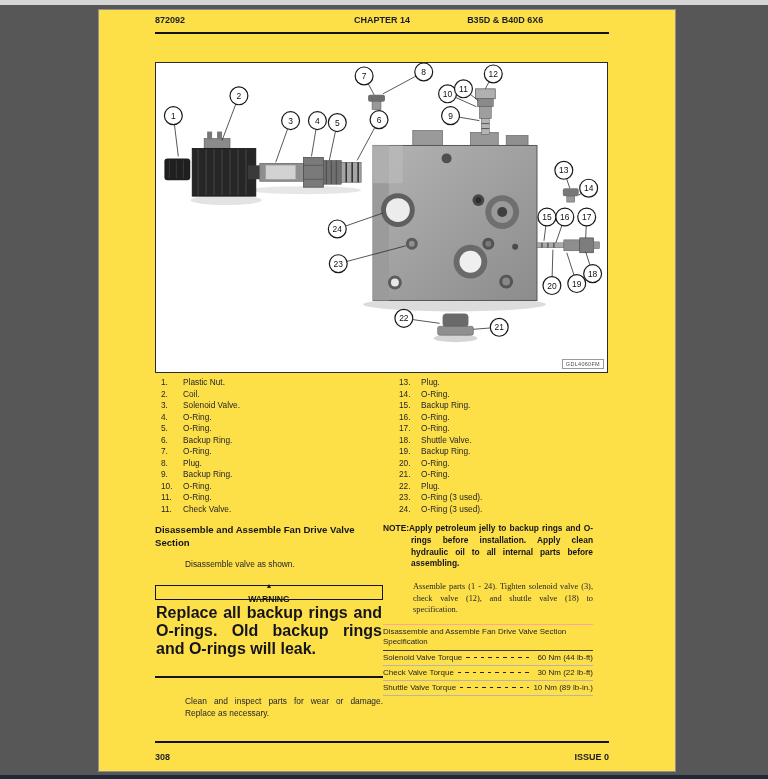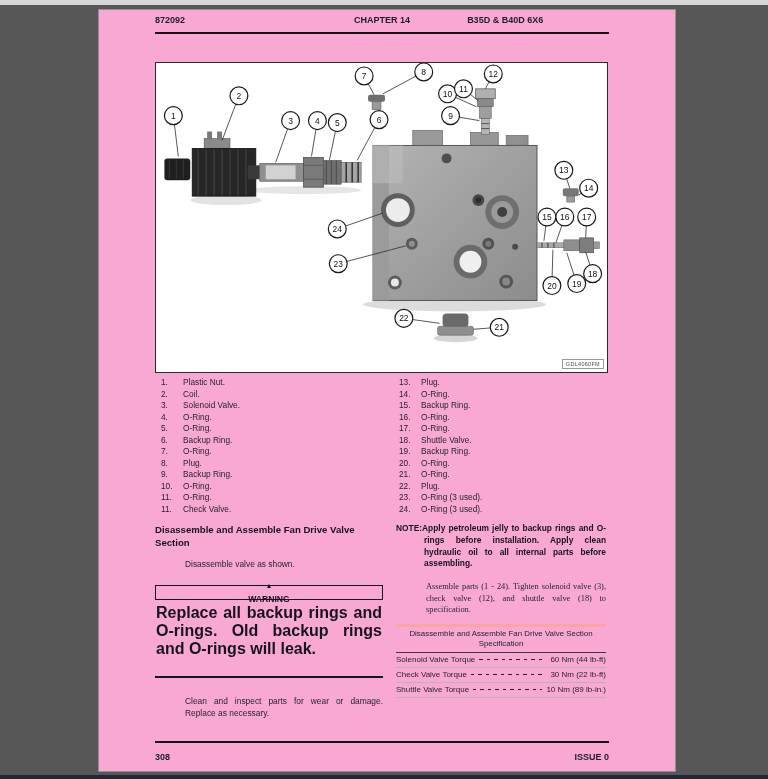--- a/index.html
+++ b/index.html
@@ -5,21 +5,21 @@
   html,body{margin:0;padding:0;}
   body{
     width:768px;height:779px;position:relative;overflow:hidden;
     background:#575757;
     font-family:"Liberation Sans", sans-serif;
   }
   .top-strip{position:absolute;top:0;left:0;width:768px;height:5px;background:#d6d6d6;}
   .bottom-strip{position:absolute;bottom:0;left:0;width:768px;height:4px;background:#1e2836;}
   .page{
     position:absolute;left:99px;top:10px;width:576px;height:761px;
-    background:#f9a8d4;box-shadow:0 0 0 1px #909090;
+    background:#fde047;box-shadow:0 0 0 1px #909090;
   }
   
   .hdr{position:absolute;left:56px;top:5px;width:454px;display:flex;font-size:9px;font-weight:bold;color:#1d1d28;}
   .hdr .h-left{flex:1;text-align:left;}
   .hdr .h-center{flex:1.2;text-align:center;}
   .hdr .h-right{flex:1;text-align:left;}
   .hdr-rule{position:absolute;left:56px;top:22px;width:454px;height:2px;background:#121212;}
   
   .figure{position:absolute;left:56px;top:52px;width:451px;height:309px;border:1px solid #2b2b2b;background:#fff;}
   .figure svg{position:absolute;left:0;top:0;width:100%;height:100%;}
@@ -30,34 +30,34 @@
   
   .parts{position:absolute;top:367px;font-size:8.3px;line-height:11px;color:#24242c;}
   .parts.pl-left{left:62px;width:230px;}
   .parts.pl-right{left:300px;width:210px;}
   .part-row{display:flex;height:11.55px;align-items:flex-start;}
   .pnum{width:22px;flex:0 0 22px;}
   .pname{flex:1;}
   
   .col{position:absolute;top:513px;color:#24242c;}
   .col.c-left{left:56px;width:228px;}
-  .col.c-right{left:297px;width:210px;}
+  .col.c-right{left:284px;width:210px;}
   .section-title{margin:0 0 10px;max-width:205px;font-size:9.6px;line-height:13px;font-weight:bold;color:#14141e;}
   p{margin:0;font-size:8.4px;line-height:11.3px;padding-left:30px;}
   .intro{margin-bottom:15px;}
   .warning{margin-bottom:18px;}
   .warn-head{border:1.5px solid #14141e;height:13px;display:flex;align-items:center;justify-content:center;gap:5px;font-weight:bold;font-size:8.6px;color:#14141e;flex-direction:column;}
   .warn-icon{font-size:7px;line-height:7px;}
   .warn-body{font-weight:bold;padding:4px 1px 18px;text-align:justify;color:#14141e;}
   .clean{text-align:justify;}
   .note{font-weight:bold;padding-left:28px;text-indent:-28px;text-align:justify;line-height:11.8px;margin-bottom:11px;color:#14141e;}
   .assemble{margin-bottom:8px;text-align:justify;line-height:11.6px;font-family:Liberation Serif, serif;}
   .warn-rule{height:2px;background:#14141e;}
   
-  .spec{border-top:3px solid #fca5a5;color:#24242c;text-align:center;}
+  .spec{border-top:1px solid #fca5a5;color:#24242c;}
   .spec-title{font-size:7.9px;line-height:9.8px;padding:2px 0 3px;border-bottom:1px solid #3a3a3a;}
   .spec-row{display:flex;align-items:center;height:14px;border-bottom:1px solid #b5b5b5;font-size:8px;}
   .spec-label{white-space:nowrap;}
   .spec-leader{flex:1;height:1.6px;margin:0 4px;align-self:center;background:repeating-linear-gradient(90deg,#222 0 3.5px,transparent 3.5px 7.5px);}
   .spec-value{white-space:nowrap;}
   
   .ftr-rule{position:absolute;left:56px;top:731px;width:454px;height:2px;background:#121212;}
   .ftr{position:absolute;left:56px;top:742px;width:454px;display:flex;justify-content:space-between;font-size:9px;font-weight:bold;color:#1d1d28;}
 </style>
 </head>

